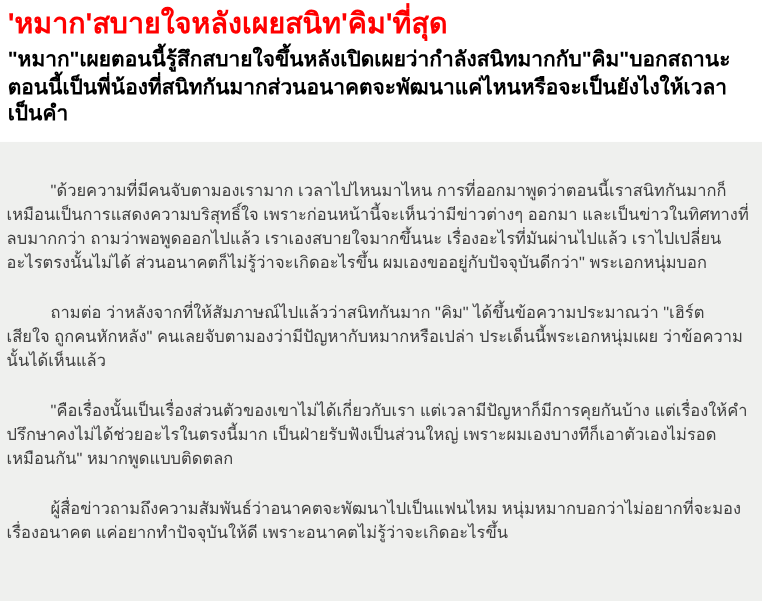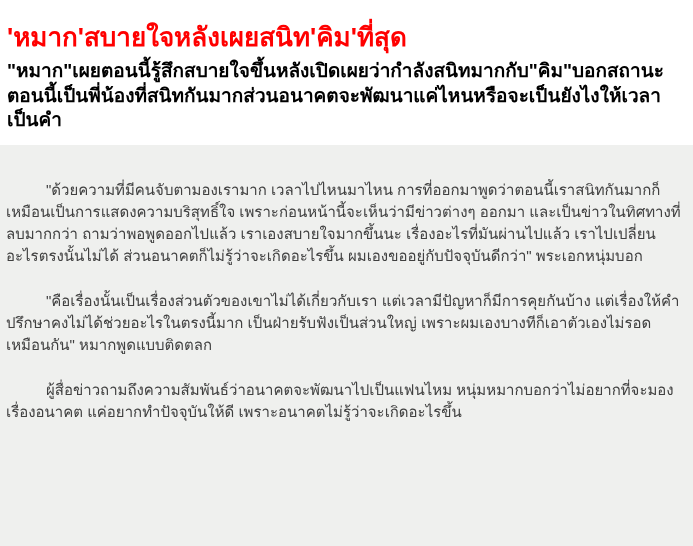--- a/index.html
+++ b/index.html
@@ -16,21 +16,21 @@
   }
   .page {
     width: 693px;
     height: 546px;
   }
   .article-header {
     background: var(--header-background, #ffffff);
     padding: 7px 10px 12px 7px;
   }
   .headline {
-    margin: 16px 0 6px 0;
+    margin: 0 0 6px 0;
     color: var(--headline-color, #ff0000);
     font-size: 26px;
     font-weight: bold;
     line-height: 1.15;
   }
   .subheadline {
     margin: 0;
     color: var(--subheadline-color, #000000);
     font-size: 19px;
     font-weight: bold;
@@ -53,18 +53,19 @@
 
 <div class="page">
 
   <header class="article-header">
     <h1 class="headline">'หมาก'สบายใจหลังเผยสนิท'คิม'ที่สุด</h1>
     <p class="subheadline">"หมาก"เผยตอนนี้รู้สึกสบายใจขึ้นหลังเปิดเผยว่ากำลังสนิทมากกับ"คิม"บอกสถานะตอนนี้เป็นพี่น้องที่สนิทกันมากส่วนอนาคตจะพัฒนาแค่ไหนหรือจะเป็นยังไงให้เวลาเป็นคำ</p>
   </header>
 
   <section class="article-body">
     <p>"ด้วยความที่มีคนจับตามองเรามาก เวลาไปไหนมาไหน การที่ออกมาพูดว่าตอนนี้เราสนิทกันมากก็เหมือนเป็นการแสดงความบริสุทธิ์ใจ เพราะก่อนหน้านี้จะเห็นว่ามีข่าวต่างๆ ออกมา และเป็นข่าวในทิศทางที่ลบมากกว่า ถามว่าพอพูดออกไปแล้ว เราเองสบายใจมากขึ้นนะ เรื่องอะไรที่มันผ่านไปแล้ว เราไปเปลี่ยนอะไรตรงนั้นไม่ได้ ส่วนอนาคตก็ไม่รู้ว่าจะเกิดอะไรขึ้น ผมเองขออยู่กับปัจจุบันดีกว่า" พระเอกหนุ่มบอก</p>
+    <p>ถามต่อ ว่าหลังจากที่ให้สัมภาษณ์ไปแล้วว่าสนิทกันมาก "คิม" ได้ขึ้นข้อความประมาณว่า "เฮิร์ต เสียใจ ถูกคนหักหลัง" คนเลยจับตามองว่ามีปัญหากับหมากหรือเปล่า ประเด็นนี้พระเอกหนุ่มเผย ว่าข้อความนั้นได้เห็นแล้ว</p>
     <p>"คือเรื่องนั้นเป็นเรื่องส่วนตัวของเขาไม่ได้เกี่ยวกับเรา แต่เวลามีปัญหาก็มีการคุยกันบ้าง แต่เรื่องให้คำปรึกษาคงไม่ได้ช่วยอะไรในตรงนี้มาก เป็นฝ่ายรับฟังเป็นส่วนใหญ่ เพราะผมเองบางทีก็เอาตัวเองไม่รอดเหมือนกัน" หมากพูดแบบติดตลก</p>
     <p>ผู้สื่อข่าวถามถึงความสัมพันธ์ว่าอนาคตจะพัฒนาไปเป็นแฟนไหม หนุ่มหมากบอกว่าไม่อยากที่จะมองเรื่องอนาคต แค่อยากทำปัจจุบันให้ดี เพราะอนาคตไม่รู้ว่าจะเกิดอะไรขึ้น</p>
 
   </section>
 
 </div>
 
 </body></html>

